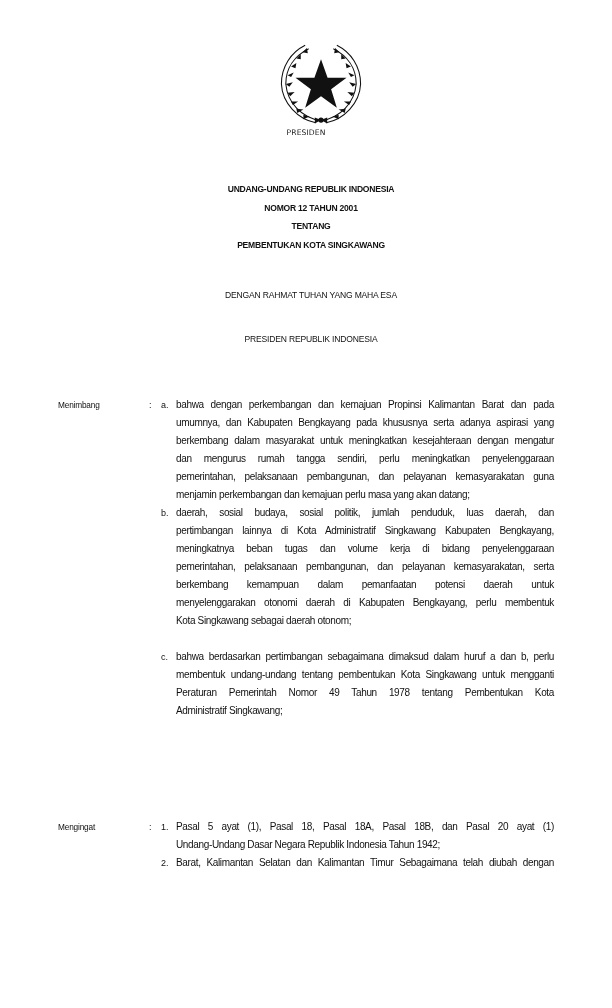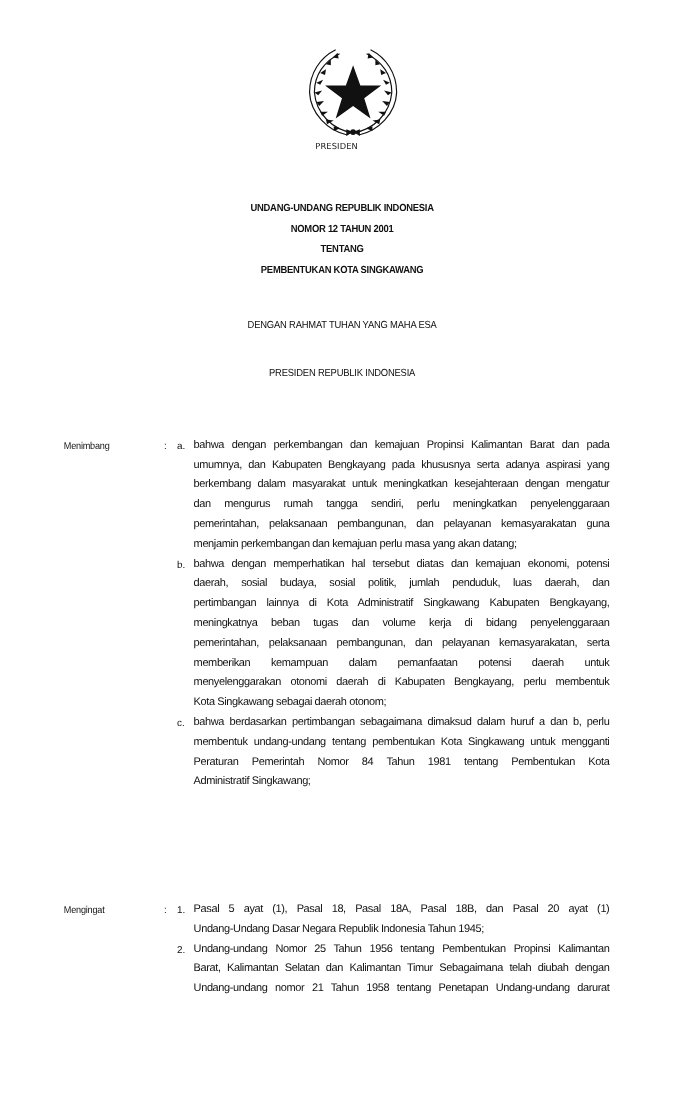--- a/index.html
+++ b/index.html
@@ -175,50 +175,47 @@
       <span class="ln">bahwa dengan perkembangan dan kemajuan Propinsi Kalimantan Barat dan pada</span>
       <span class="ln">umumnya, dan Kabupaten Bengkayang pada khususnya serta adanya aspirasi yang</span>
       <span class="ln">berkembang dalam masyarakat untuk meningkatkan kesejahteraan dengan mengatur</span>
       <span class="ln">dan mengurus rumah tangga sendiri, perlu meningkatkan penyelenggaraan</span>
       <span class="ln">pemerintahan, pelaksanaan pembangunan, dan pelayanan kemasyarakatan guna</span>
       <span class="ln last">menjamin perkembangan dan kemajuan perlu masa yang akan datang;</span>
     </div>
 
     <div class="item-marker" style="top:508px;">b.</div>
     <div class="item-body" style="top:504px;">
-      <span class="ln">bahwa dengan memperhatikan hal tersebut diatas dan kemajuan ekonomi, potensi</span>
       <span class="ln">daerah, sosial budaya, sosial politik, jumlah penduduk, luas daerah, dan</span>
       <span class="ln">pertimbangan lainnya di Kota Administratif Singkawang Kabupaten Bengkayang,</span>
       <span class="ln">meningkatnya beban tugas dan volume kerja di bidang penyelenggaraan</span>
       <span class="ln">pemerintahan, pelaksanaan pembangunan, dan pelayanan kemasyarakatan, serta</span>
-      <span class="ln">memberikan kemampuan dalam pemanfaatan potensi daerah untuk</span>
+      <span class="ln">berkembang kemampuan dalam pemanfaatan potensi daerah untuk</span>
       <span class="ln">menyelenggarakan otonomi daerah di Kabupaten Bengkayang, perlu membentuk</span>
       <span class="ln last">Kota Singkawang sebagai daerah otonom;</span>
     </div>
 
     <div class="item-marker" style="top:652px;">c.</div>
     <div class="item-body" style="top:648px;">
       <span class="ln">bahwa berdasarkan pertimbangan sebagaimana dimaksud dalam huruf a dan b, perlu</span>
       <span class="ln">membentuk undang-undang tentang pembentukan Kota Singkawang untuk mengganti</span>
-      <span class="ln">Peraturan Pemerintah Nomor 84 Tahun 1981 tentang Pembentukan Kota</span>
+      <span class="ln">Peraturan Pemerintah Nomor 49 Tahun 1978 tentang Pembentukan Kota</span>
       <span class="ln last">Administratif Singkawang;</span>
     </div>
   </div>
 
   <div>
     <div class="section-label" style="top:822px;">Mengingat</div>
     <div class="colon" style="top:822px;">:</div>
 
     <div class="item-marker" style="top:822px;">1.</div>
     <div class="item-body" style="top:818px;">
       <span class="ln">Pasal 5 ayat (1), Pasal 18, Pasal 18A, Pasal 18B, dan Pasal 20 ayat (1)</span>
-      <span class="ln last">Undang-Undang Dasar Negara Republik Indonesia Tahun 1945;</span>
+      <span class="ln last">Undang-Undang Dasar Negara Republik Indonesia Tahun 1942;</span>
     </div>
 
     <div class="item-marker" style="top:858px;">2.</div>
     <div class="item-body" style="top:854px;">
-      <span class="ln">Undang-undang Nomor 25 Tahun 1956 tentang Pembentukan Propinsi Kalimantan</span>
       <span class="ln">Barat, Kalimantan Selatan dan Kalimantan Timur Sebagaimana telah diubah dengan</span>
-      <span class="ln">Undang-undang nomor 21 Tahun 1958 tentang Penetapan Undang-undang darurat</span>
     </div>
   </div>
 
 </div>
 
 </body></html>

